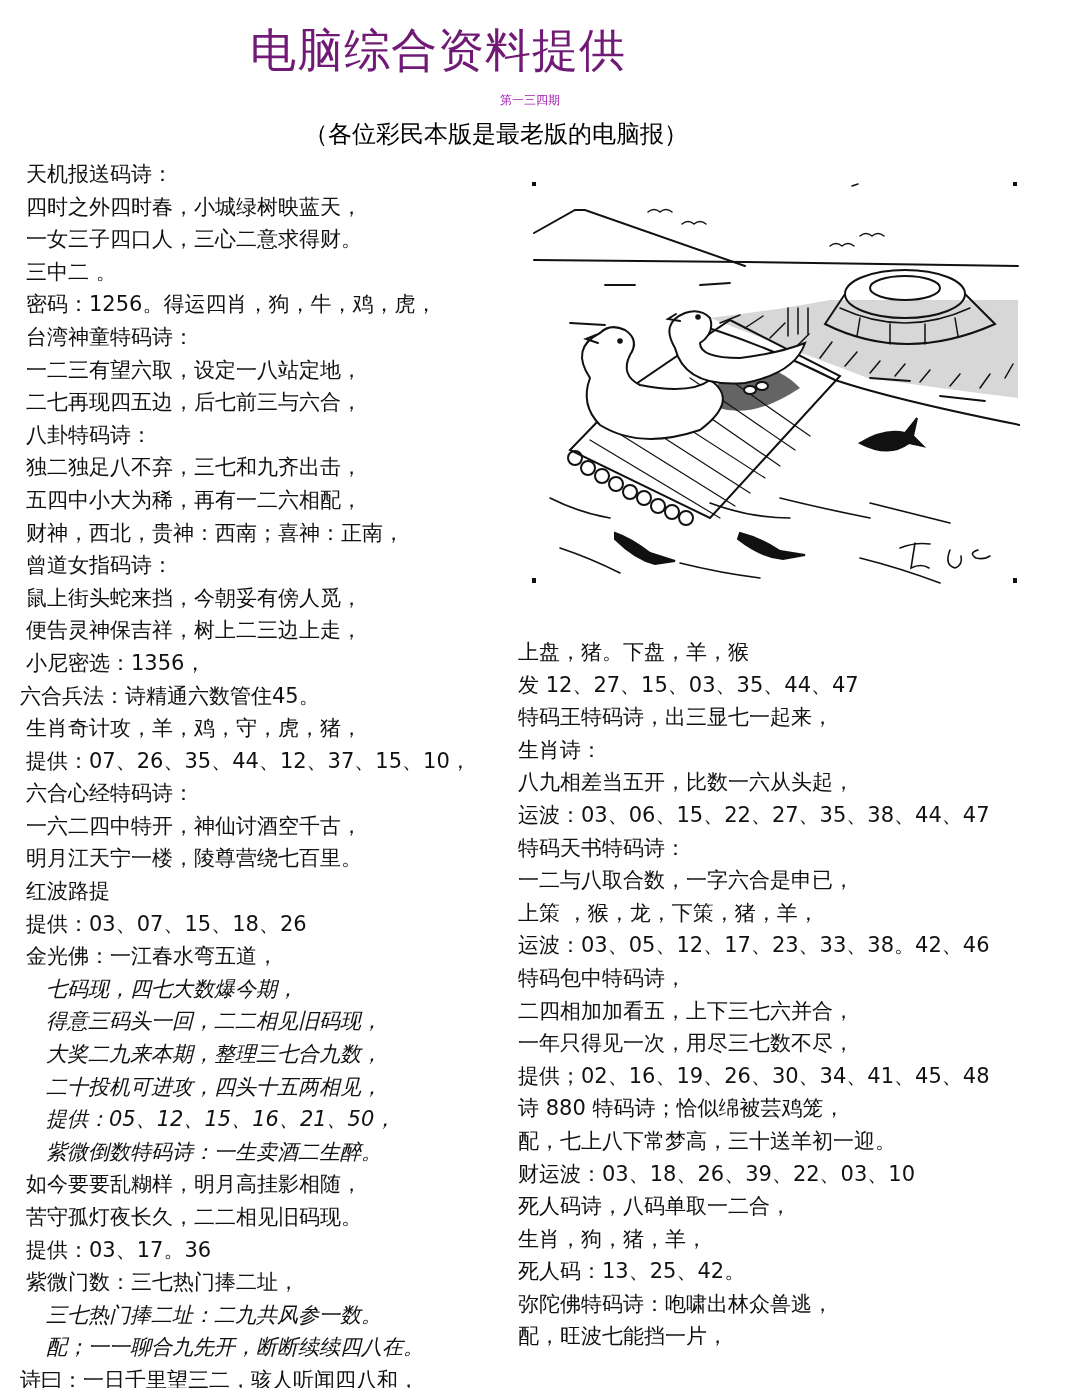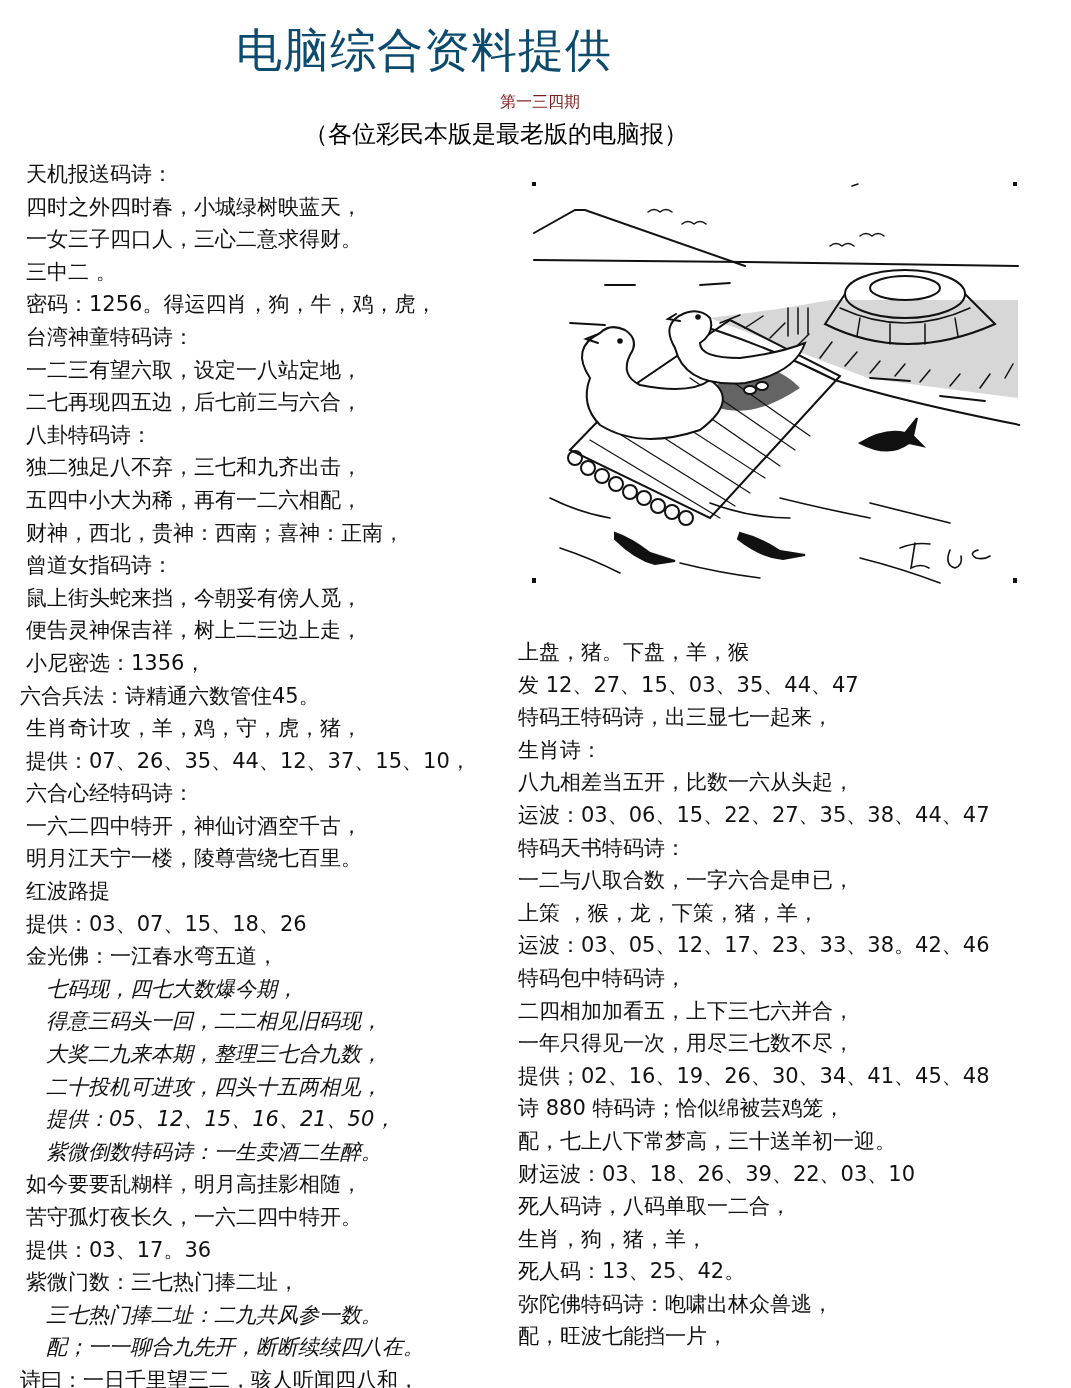--- a/index.html
+++ b/index.html
@@ -1,20 +1,20 @@
 <!DOCTYPE html>
 <html><head>
 <meta charset="utf-8">
 <style>
   html, body { margin: 0; padding: 0; background: #ffffff; }
   body { width: 1071px; height: 1388px; position: relative; overflow: hidden;
          font-family: "DejaVu Sans", "Liberation Sans", sans-serif; color: #111; }
-  .title { position: absolute; left: 236px; top: 22px; font-size: 46px; font-weight: normal;
-           letter-spacing: 1px; color: #0c4a6e; white-space: nowrap; line-height: 56px; }
-  .issue { position: absolute; left: 500px; top: 92px; font-size: 16px; white-space: nowrap; color: #7f1d1d; }
+  .title { position: absolute; left: 250px; top: 22px; font-size: 46px; font-weight: normal;
+           letter-spacing: 1px; color: #701a75; white-space: nowrap; line-height: 56px; }
+  .issue { position: absolute; left: 500px; top: 92px; font-size: 12px; white-space: nowrap; color: #a21caf; }
   .subtitle { position: absolute; left: 304px; top: 118px; font-size: 24px; white-space: nowrap; color: #000; }
   .col { position: absolute; }
   .col-left { left: 26px; top: 158px; width: 480px; }
   .col-right { left: 518px; top: 636px; width: 540px; }
   .line { height: 32.6px; line-height: 32.6px; font-size: 21px; white-space: nowrap; color: #111; }
   .line.nudge-l { margin-left: -6px; }
   .line.nudge-r { margin-left: 20px; font-style: italic; }
   .illus { position: absolute; left: 530px; top: 178px; width: 490px; height: 410px; }
   .illus svg { width: 100%; height: 100%; }
 </style>
@@ -51,21 +51,21 @@
   <div class="line">红波路提</div>
   <div class="line">提供：03、07、15、18、26</div>
   <div class="line">金光佛：一江春水弯五道，</div>
   <div class="line nudge-r">七码现，四七大数爆今期，</div>
   <div class="line nudge-r">得意三码头一回，二二相见旧码现，</div>
   <div class="line nudge-r">大奖二九来本期，整理三七合九数，</div>
   <div class="line nudge-r">二十投机可进攻，四头十五两相见，</div>
   <div class="line nudge-r">提供：05、12、15、16、21、50，</div>
   <div class="line nudge-r">紫微倒数特码诗：一生卖酒二生醉。</div>
   <div class="line">如今要要乱糊样，明月高挂影相随，</div>
-  <div class="line">苦守孤灯夜长久，一六二四中特开。</div>
+  <div class="line">苦守孤灯夜长久，二二相见旧码现。</div>
   <div class="line">提供：03、17。36</div>
   <div class="line">紫微门数：三七热门捧二址，</div>
   <div class="line nudge-r">三七热门捧二址：二九共风参一数。</div>
   <div class="line nudge-r">配；一一聊合九先开，断断续续四八在。</div>
   <div class="line nudge-l">诗曰：一日千里望三二，骇人听闻四八和，</div>
 </div>
 
 <div class="illus">
   <svg viewBox="0 0 490 410" xmlns="http://www.w3.org/2000/svg" fill="none" stroke="#111" stroke-width="2" stroke-linecap="round">
 

